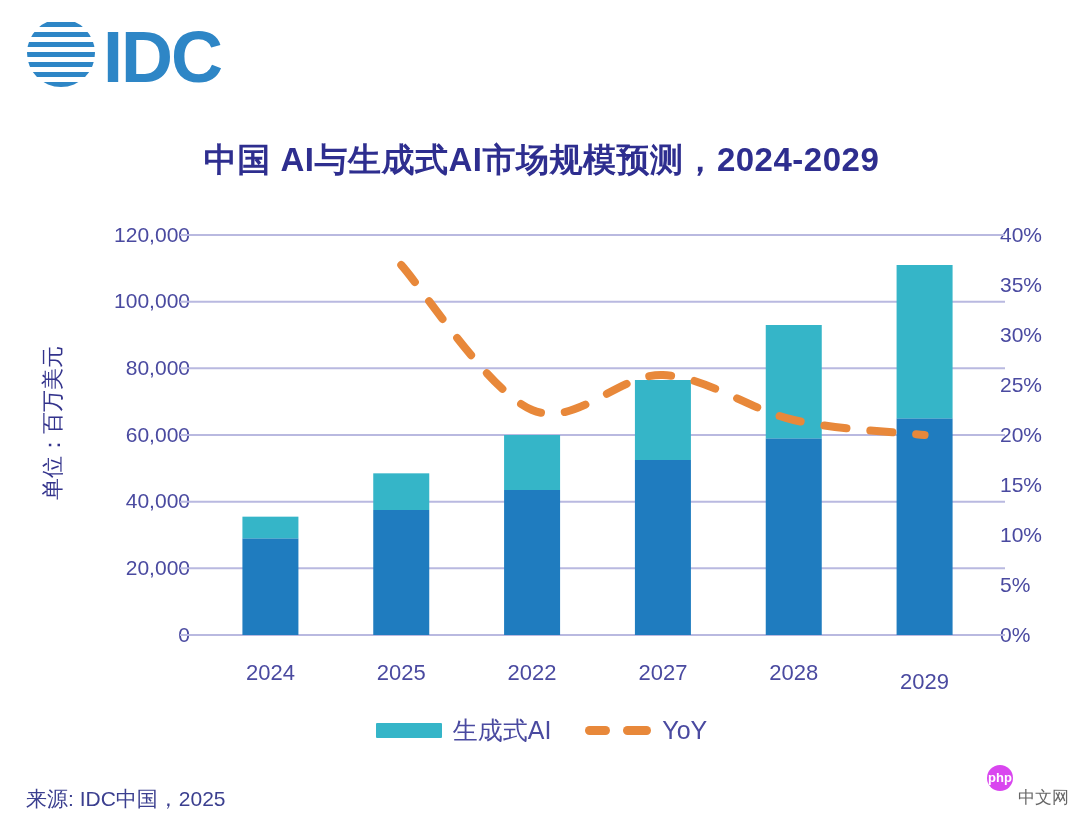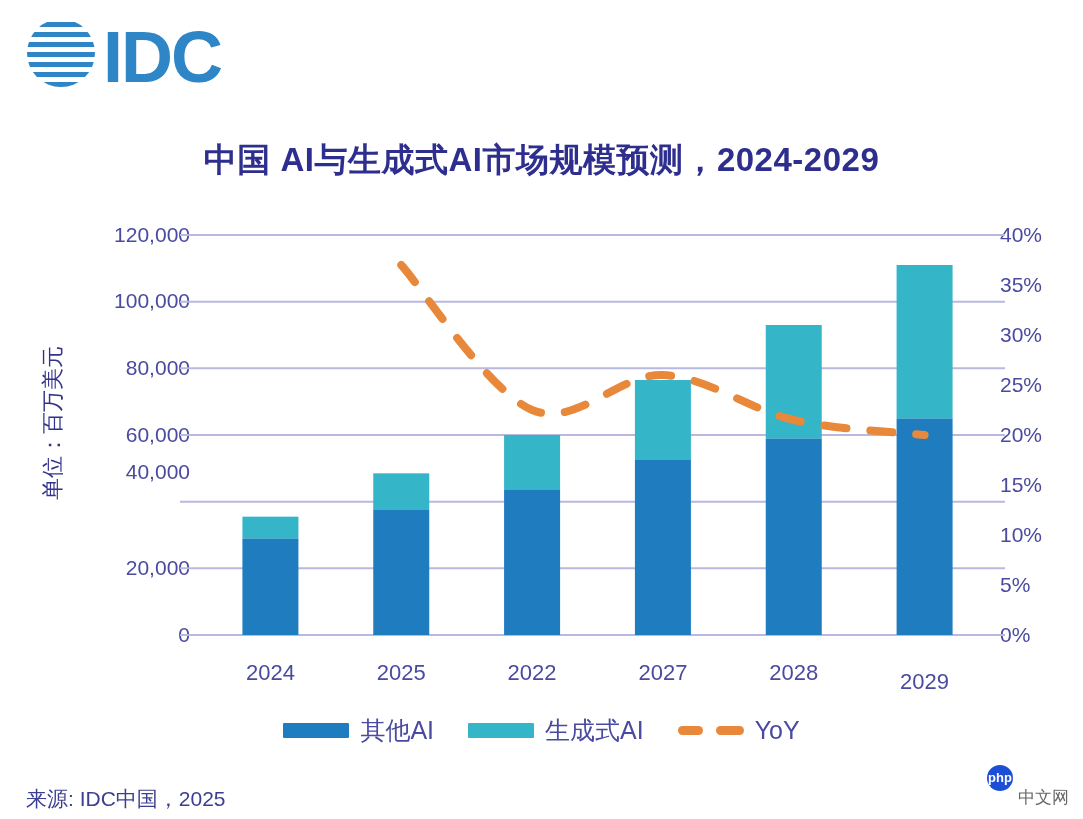--- a/index.html
+++ b/index.html
@@ -161,21 +161,21 @@
     right: 14px;
     bottom: 10px;
     display: flex;
     align-items: center;
     gap: 5px;
   }
   #watermark .wm-badge {
     width: 26px;
     height: 26px;
     border-radius: 50%;
-    background: #1d4ed8;
+    background: #d946ef;
     color: #fff;
     font-size: 13px;
     line-height: 26px;
     text-align: center;
     font-weight: bold;
   }
   #watermark .wm-text {
     font-size: 17px;
     color: #666;
     white-space: nowrap;
@@ -207,21 +207,21 @@
 
 <div id="chart-title">中国 AI与生成式AI市场规模预测，2024-2029</div>
 
 <div id="plot-area">
 
   <div class="axis-label-y">单位：百万美元</div>
 
   <div class="tick-left-wrap">
     <div class="tick-left" style="top:635px">0</div>
     <div class="tick-left" style="top:568px">20,000</div>
-    <div class="tick-left" style="top:472px">40,000</div>
+    <div class="tick-left" style="top:501px">40,000</div>
     <div class="tick-left" style="top:435px">60,000</div>
     <div class="tick-left" style="top:368px">80,000</div>
     <div class="tick-left" style="top:301px">100,000</div>
     <div class="tick-left" style="top:235px">120,000</div>
   </div>
 
   <div class="tick-right-wrap">
     <div class="tick-right" style="top:635px">0%</div>
     <div class="tick-right" style="top:585px">5%</div>
     <div class="tick-right" style="top:535px">10%</div>
@@ -267,24 +267,20 @@
       <div class="tick-x" style="left: 401.25px; top: 660px;">2025</div>
       <div class="tick-x" style="left: 532.083px; top: 660px;">2022</div>
       <div class="tick-x" style="left: 662.917px; top: 660px;">2027</div>
       <div class="tick-x" style="left: 793.75px; top: 660px;">2028</div>
       <div class="tick-x" style="left: 924.583px; top: 660px; margin-top: 9px;">2029</div>
     </div>
 </div>
 
 <div id="legend">
   <div class="legend-item">
-    <span class="legend-swatch" style="background:#1F7CBF"></span>
-    <span class="legend-label">其他AI</span>
-  </div>
-  <div class="legend-item">
     <span class="legend-swatch" style="background:#35B5C8"></span>
     <span class="legend-label">生成式AI</span>
   </div>
   <div class="legend-item">
     <span class="legend-dash">
         <i></i>
         <i></i>
       </span>
     <span class="legend-label">YoY</span>
   </div>

